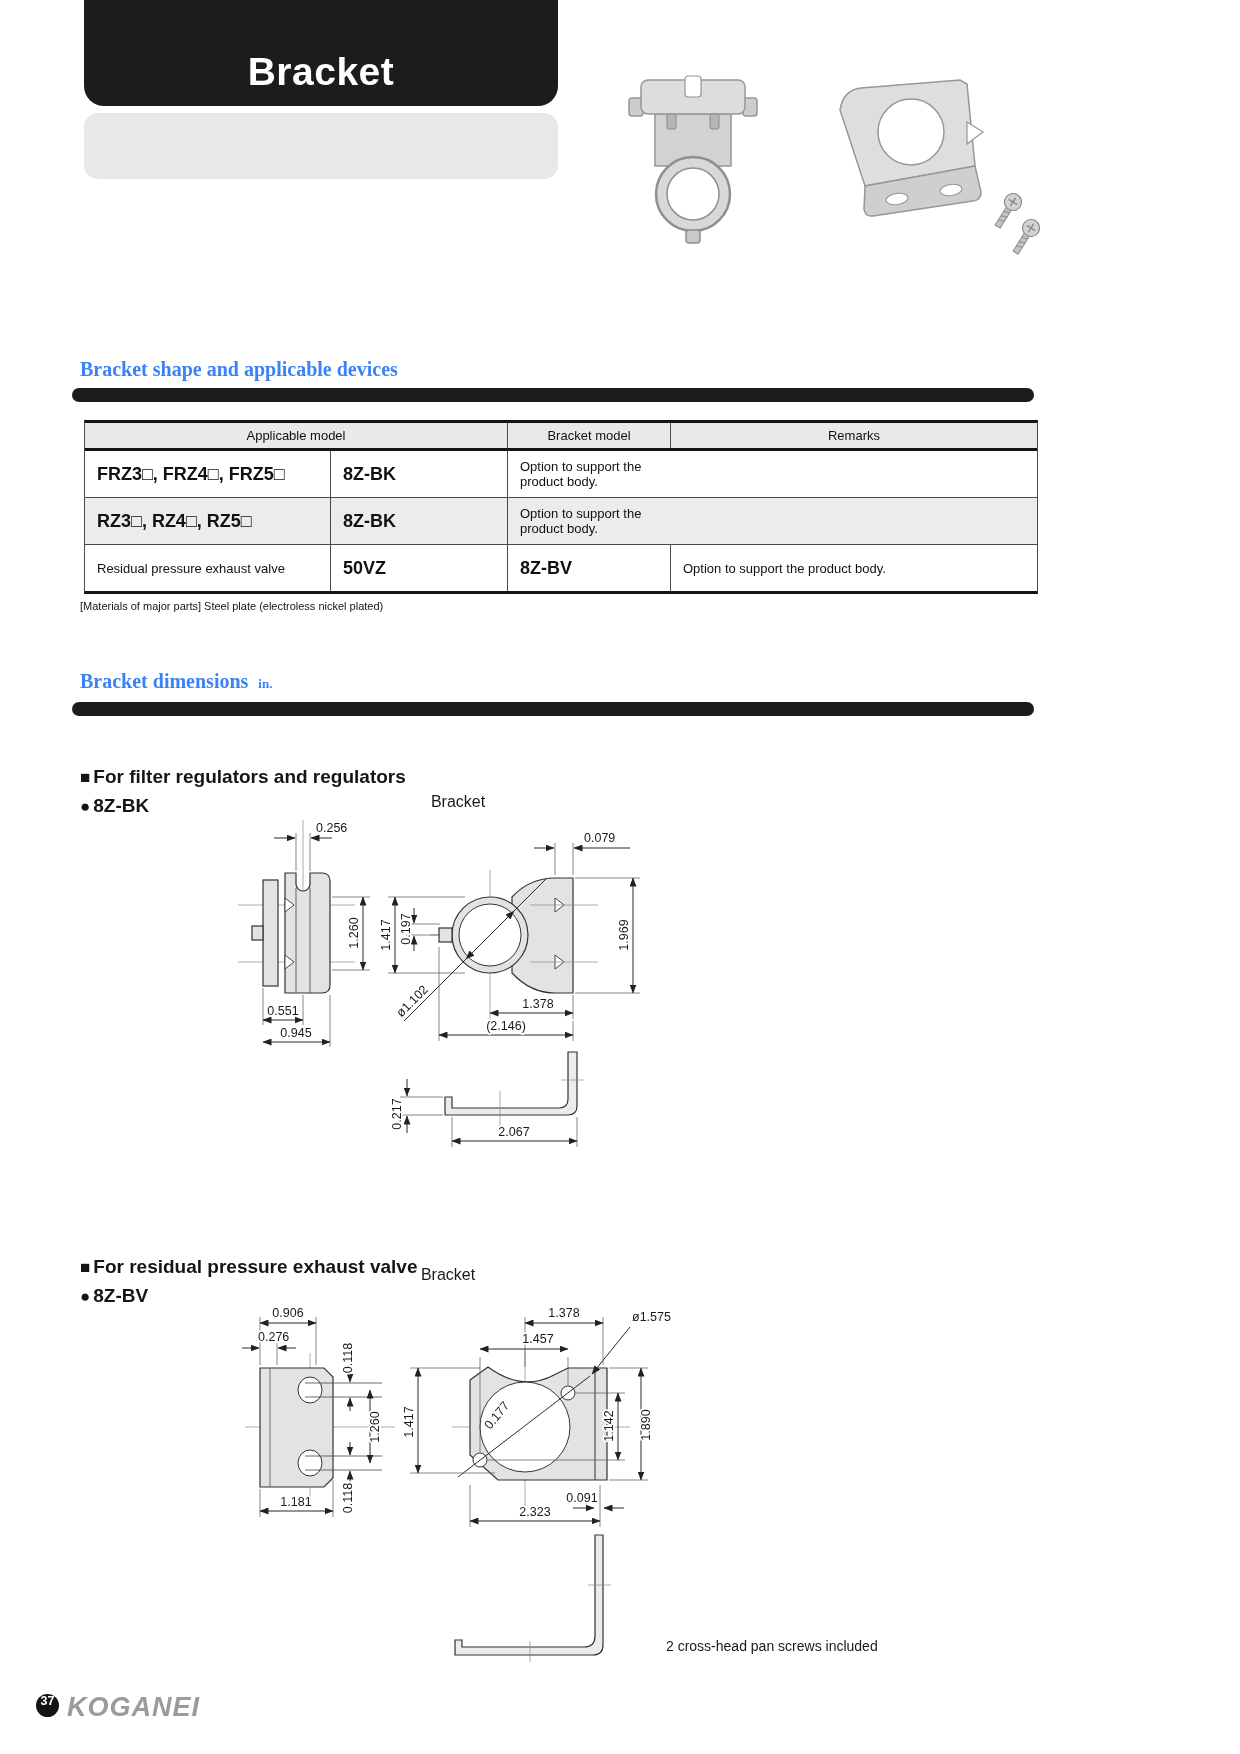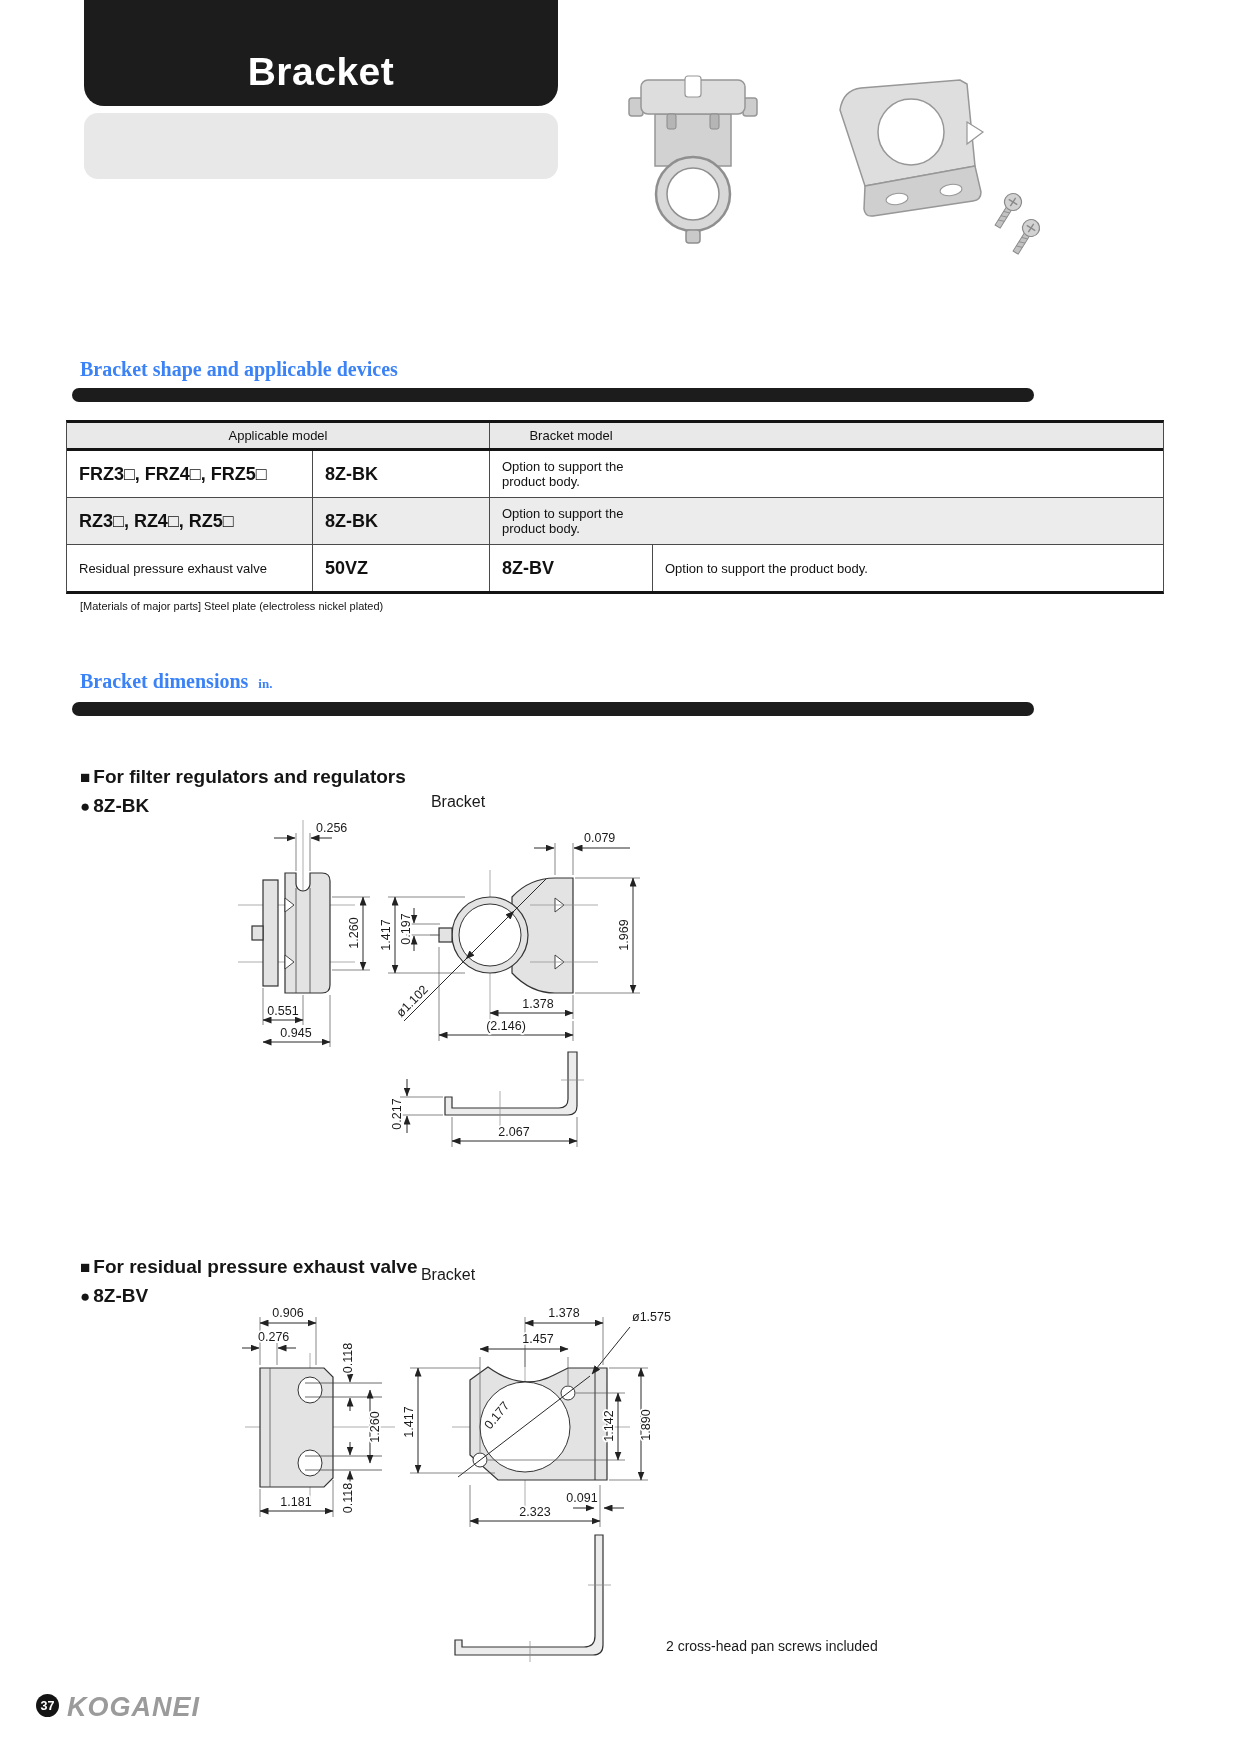--- a/index.html
+++ b/index.html
@@ -22,21 +22,21 @@
   
   .sec-heading { font-size:20px; font-weight:bold; color:#3b82f6;font-family:Liberation Serif, serif; }
   .sec-heading .unit { font-size:13px; margin-left:10px; }
   .black-bar { height:14px; background:#1c1c1c; border-radius:7px; }
   .sub-heading { font-size:19px; font-weight:bold; color:#151515;margin-top:42px; }
   .sub-heading .mk { font-size:17px; margin-right:3px; }
   .note-text { font-size:11px; color:#151515; }
 
   
   .tbl {
-    left:66px; top:420px; width:1098px;
+    left:84px; top:420px; width:954px;
     border-top:3px solid #141414; border-bottom:3px solid #141414;
     border-left:1px solid #4a4a4a; border-right:1px solid #4a4a4a;
     box-sizing:border-box; font-size:13px;
   }
   .tr { display:grid; grid-template-columns:245px 177px 163px 367px; }
   .tr.head { grid-template-columns:422px 163px 367px; border-bottom:3px solid #141414; background:#e9e9e9; }
   .tr.head .cell { justify-content:center; min-height:25px; }
   .cell { display:flex; align-items:center; padding:0 12px; box-sizing:border-box; min-height:46px; border-left:1px solid #4a4a4a; }
   .cell:first-child { border-left:none; }
   .tr.body { border-bottom:1px solid #4a4a4a; }
@@ -51,21 +51,21 @@
   .ext { stroke:#555; stroke-width:0.7; }
   .cl  { stroke:#8a8a8a; stroke-width:0.7; }
   .dl  { stroke:#2a2a2a; stroke-width:1; fill:none; }
   .body-fill { fill:#e3e3e3; stroke:#333; stroke-width:1.2; }
   .body-fill2 { fill:#ececec; stroke:#333; stroke-width:1.2; }
   .hole { fill:#fff; stroke:#333; stroke-width:1; }
   .notch { fill:#fff; stroke:#333; stroke-width:0.9; }
 
   
   .pg-circle { left:36px; top:1694px; width:23px; height:23px; border-radius:50%; background:#141414;
-    display:flex; align-items:center; justify-content:center; color:#fff; font-size:12.5px; font-weight:bold; }
+    display:flex; justify-content:center; color:#fff; font-size:12.5px; font-weight:bold; }
   .brand { left:67px; top:1692px; font-size:27px; font-weight:800; color:#9b9b9b; letter-spacing:1px;font-style:italic; }
 </style>
 </head>
 <body>
 
 <div class="page">
 
   <div class="abs title-box">
     <span class="t">Bracket</span>
   </div>
@@ -117,20 +117,21 @@
     </g>
   </svg>
 
   <div class="abs sec-heading" style="left:80px; top:358px;">Bracket shape and applicable devices</div>
   <div class="abs black-bar" style="left:72px; top:388px; width:962px;"></div>
 
   <div class="abs tbl">
     <div class="tr head">
       <div class="cell">Applicable model</div>
       <div class="cell">Bracket model</div>
+      <div class="cell">Remarks</div>
     </div>
     <div class="tr body">
       <div class="cell bold">FRZ3□, FRZ4□, FRZ5□</div>
       <div class="cell bold">8Z-BK</div>
       <div class="cell">Option to support the product body.</div>
     </div>
     <div class="tr body gray">
       <div class="cell bold">RZ3□, RZ4□, RZ5□</div>
       <div class="cell bold">8Z-BK</div>
       <div class="cell">Option to support the product body.</div>

